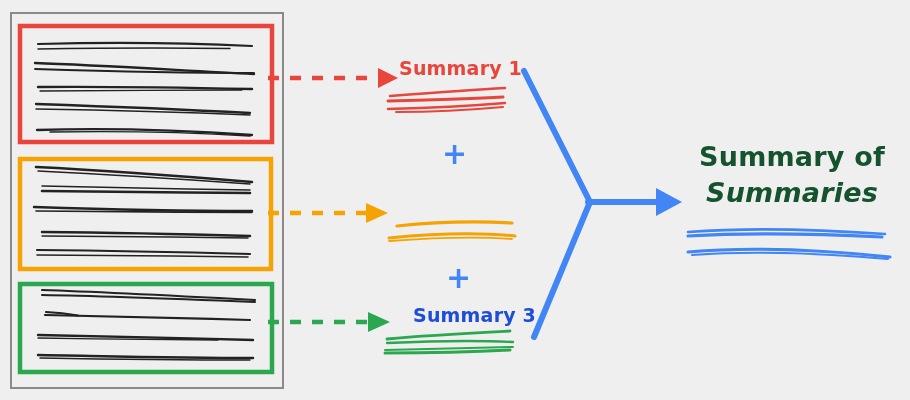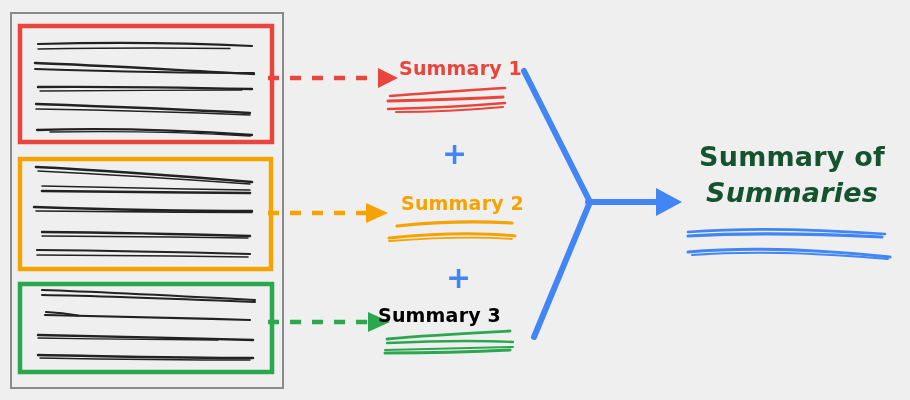--- a/index.html
+++ b/index.html
@@ -34,21 +34,21 @@
     font-weight: 600;
     white-space: nowrap;
     letter-spacing: 0.2px;
     user-select: none;
   }
   .sum-label {
     font-size: 19px;
   }
   #sum1-label { left: 399px; top: 57px; color: #e8453c; }
   #sum2-label { left: 401px; top: 192px; color: #f5a302; }
-  #sum3-label { left: 378px; top: 304px; color: #000000; }
+  #sum3-label { left: 413px; top: 304px; color: #1d4ed8; }
   #final-label {
     left: 694px;
     top: 139px;
     color: #14532d;
     font-size: 27px;
     line-height: 36px;
     text-align: center;
     width: 196px;
   }
   #final-label .l2 { display: block; font-style: italic; }
@@ -148,21 +148,20 @@
       <path d="M688 232 C740 228 800 228 885 234" stroke-width="2.6"></path>
       <path d="M688 236 C740 233 805 233 882 237" stroke-width="3.2"></path>
       <path d="M688 252 C745 247 805 248 890 257" stroke-width="3.0"></path>
       <path d="M692 255 C748 251 808 252 888 259" stroke-width="2.0"></path>
     </g>
 
   </svg>
 
   <div class="lbl sum-label" id="sum1-label">Summary 1</div>
 
-  <div class="lbl sum-label" id="sum2-label">Summary 2</div>
 
   <div class="lbl sum-label" id="sum3-label">Summary 3</div>
 
   <div class="lbl" id="final-label">
     <span class="l1">Summary of</span>
     <span class="l2">Summaries</span>
   </div>
 
   <div class="lbl" id="plus-1" style="left:442px; top:136px; color:#4285f4; font-size:30px; font-weight:700;">+</div>
 

